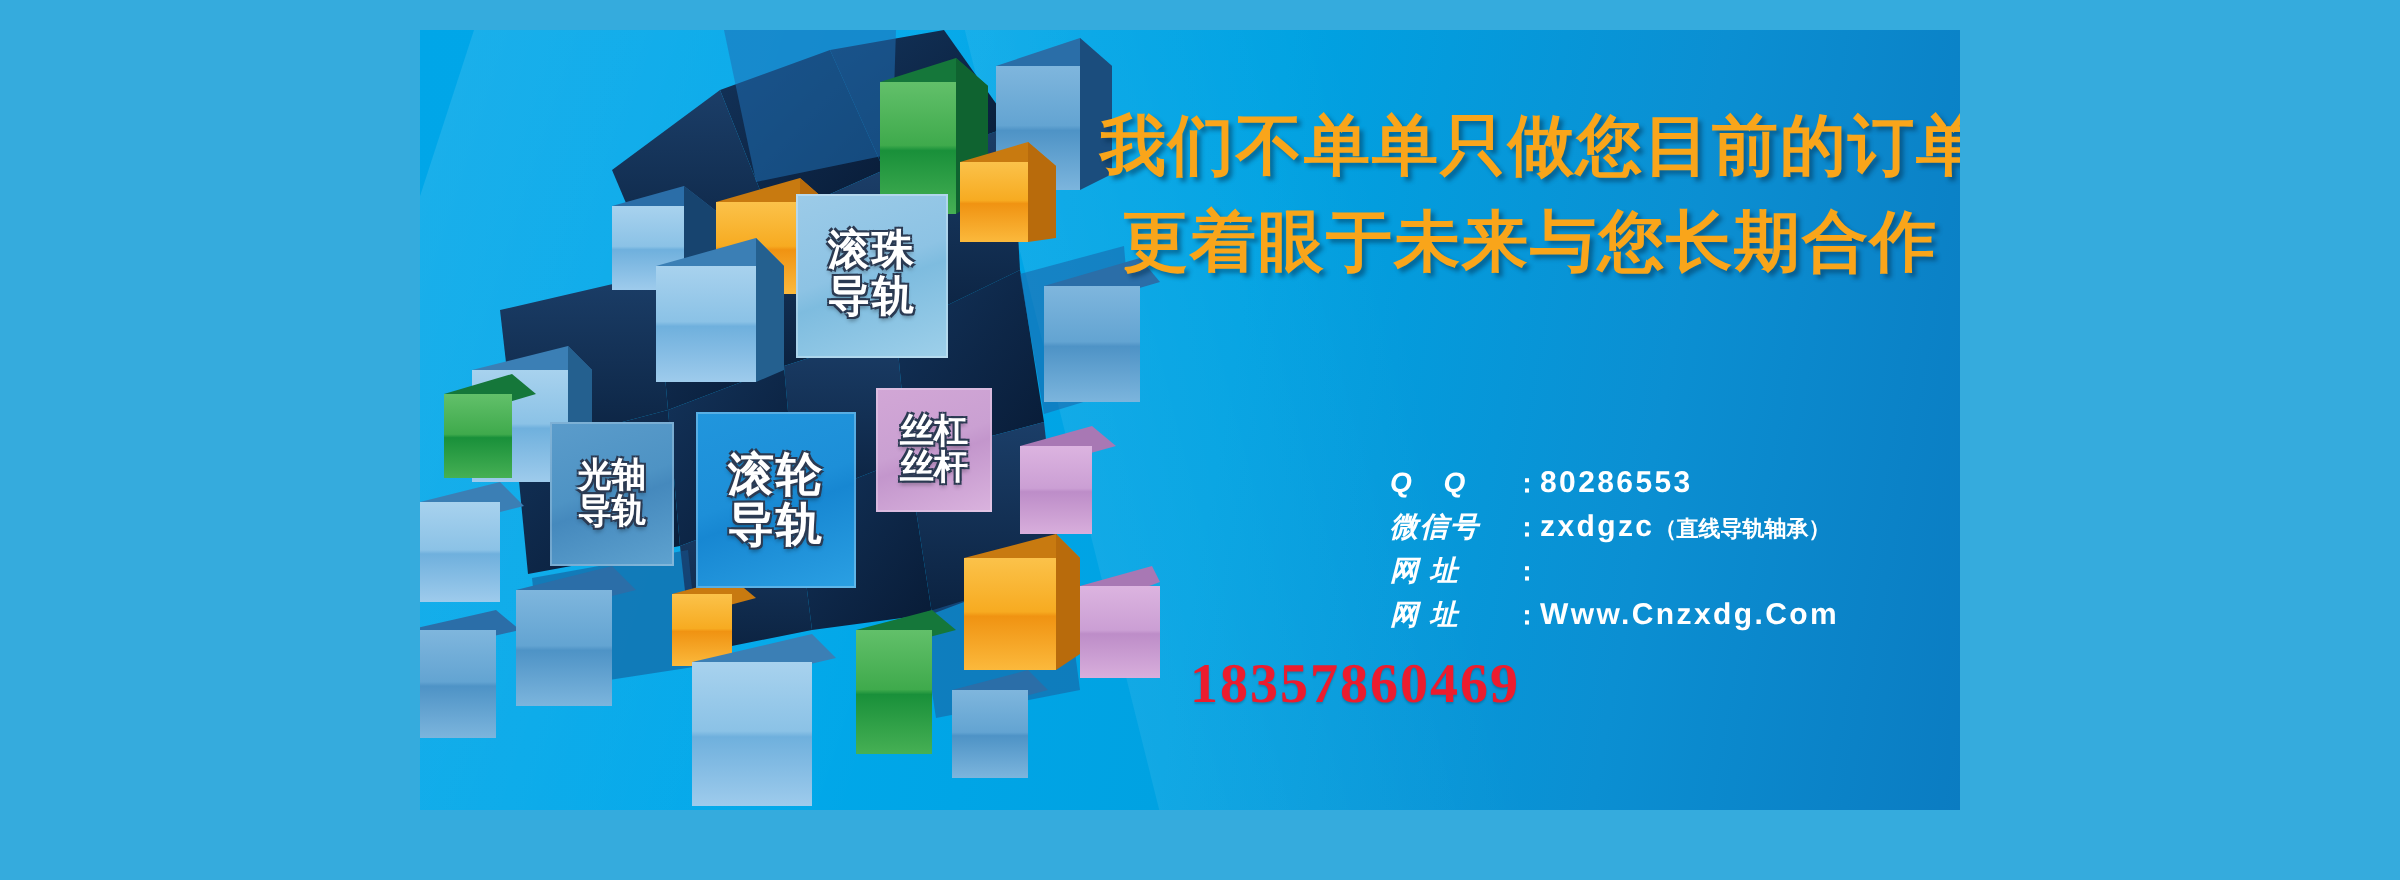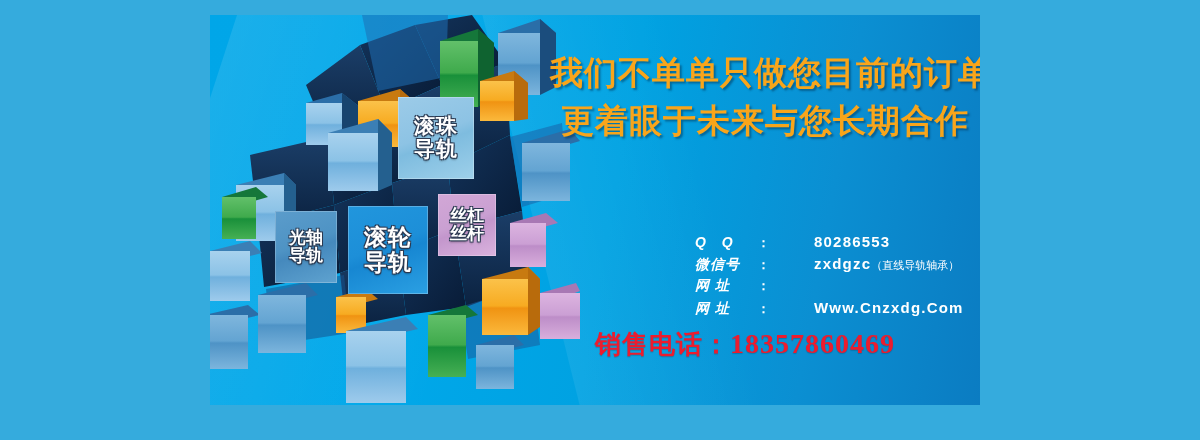--- a/index.html
+++ b/index.html
@@ -183,25 +183,24 @@
   .csep {
     flex: 0 0 10px;
     font-size: 13px;
     font-weight: 700;
   }
   .cval {
     font-size: 15px;
     font-weight: 700;
     letter-spacing: 1.2px;
     font-family: "Liberation Sans", sans-serif;
-    margin-left: 44px;
   }
   .cnote {
     font-size: 11px;
-    font-weight: 400;
+    font-weight: 700;
     letter-spacing: 0;
     font-family: "Liberation Sans", sans-serif;
   }
 
   
   #phone {
     position: absolute;
     left: 45px;
     top: 312px;
     display: flex;
@@ -460,19 +459,18 @@
 
         <div class="crow">
           <span class="clabel">网  址</span>
           <span class="csep">：</span>
           <span class="cval">Www.Cnzxdg.Com</span>
         </div>
 
       </div>
 
       <div id="phone">
-        <span class="plabel">销售电话：</span>
         <span class="pnum">18357860469</span>
       </div>
 
     </div>
   </div>
 </div>
 
 </body></html>

